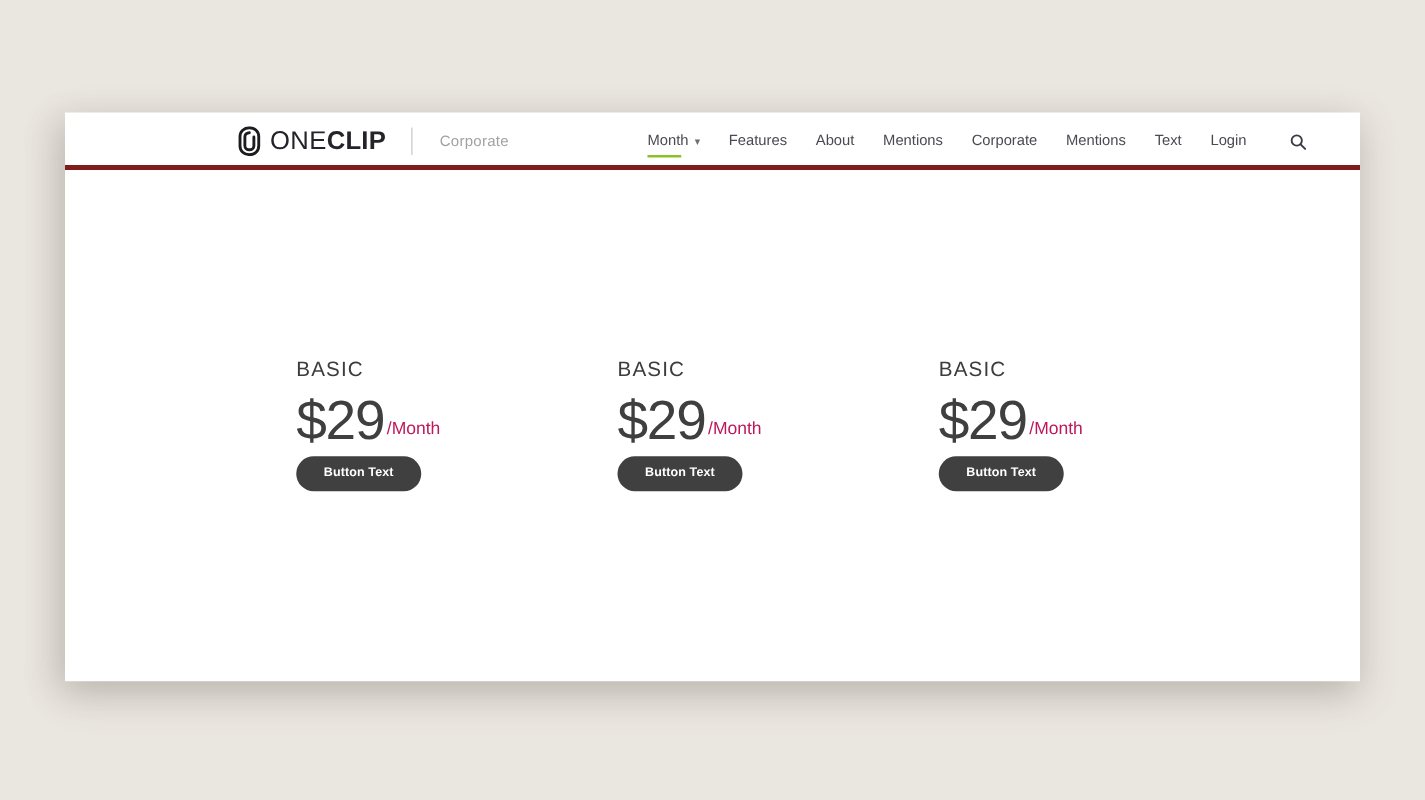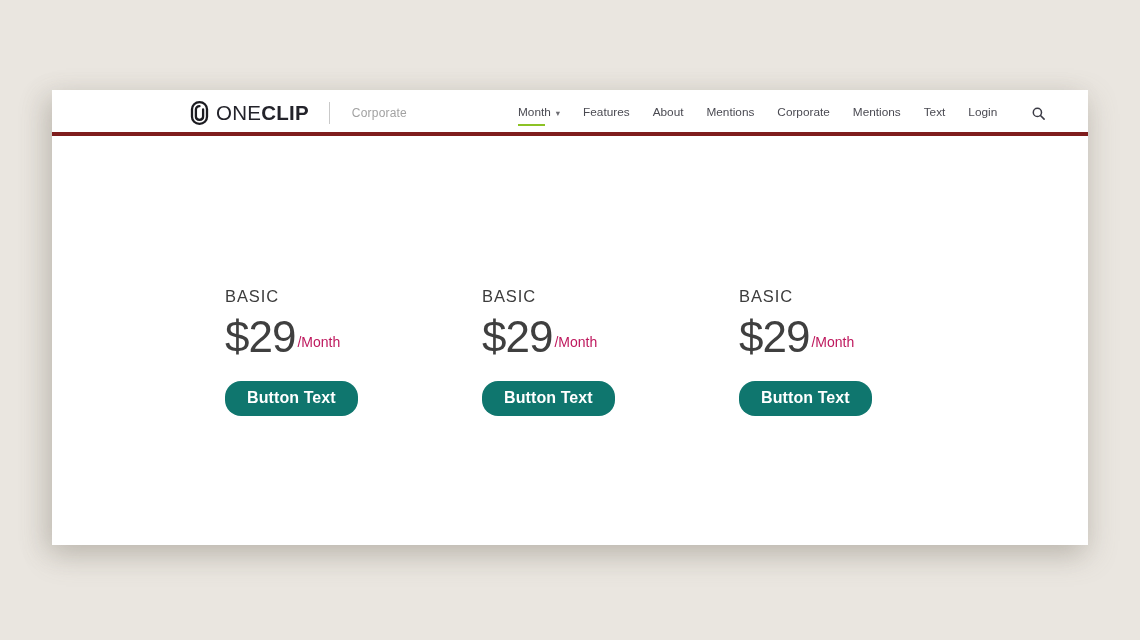--- a/index.html
+++ b/index.html
@@ -146,21 +146,21 @@
     font-size: 27px;
     line-height: 1.18;
     color: #8d8d8d;
     font-weight: 300;
     letter-spacing: -0.1px;
   }
 
   
   .pricing-row {
     position: absolute;
-    left: 173px;
+    left: 185px;
     top: 198px;
     width: 800px;
     display: flex;
   }
 
   .price-card {
     width: 257px;
   }
 
   .card-title {
@@ -190,29 +190,29 @@
     font-size: 14px;
     color: #be185d;
     font-weight: 400;
     padding-bottom: 9px;
     padding-left: 2px;
     white-space: nowrap;
   }
 
   .cta-button {
     display: inline-block;
-    background: #0f766e;
+    background: #404040;
     color: #ffffff;
-    font-size: 16px;
+    font-size: 10px;
     font-weight: 700;
     letter-spacing: 0.1px;
     border: none;
     border-radius: 16px;
     padding: 8px 22px 9px;
-    margin-top: 18px;
+    margin-top: 2px;
     cursor: pointer;
     font-family: "Liberation Sans", sans-serif;
     line-height: 1.1;
   }
 </style>
 </head>
 <body>
 
 <div class="canvas">
 

